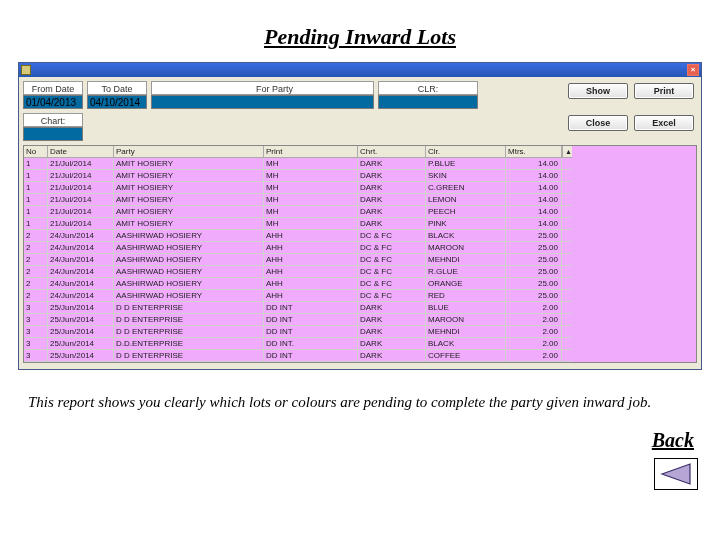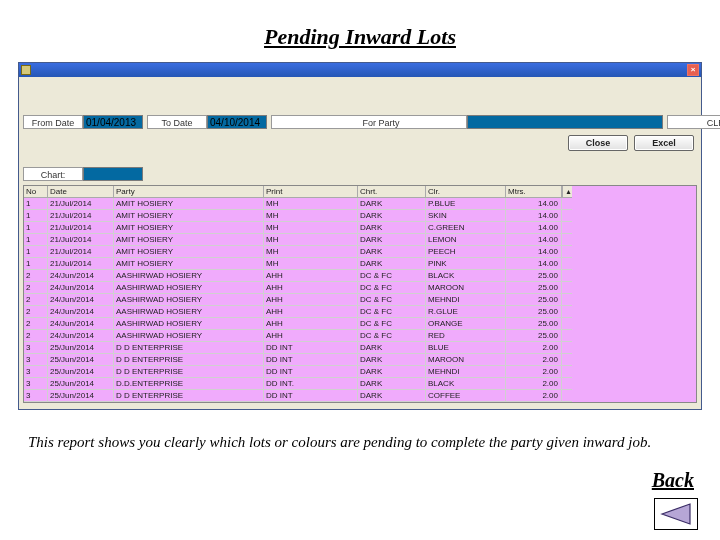--- a/index.html
+++ b/index.html
@@ -50,43 +50,42 @@
     line-height: 10px;
     text-align: center;
     font-weight: bold;
   }
   .filter-area {
     padding: 4px 4px 2px 4px;
   }
   .filter-row { display: flex; align-items: flex-start; }
   .filter-col {
     display: flex;
-    flex-direction: row;
+    flex-direction: column;
     margin-right: 4px;
-    margin-top: 34px;
   }
   .f-label {
     background: #fff;
     border: 1px solid #9a9a9a;
     text-align: center;
     font-size: 9px;
     color: #333;
     height: 14px;
     line-height: 14px;
     width: 60px;
   }
   .f-input {
     border: 1px solid #7a7a7a;
     background: #0369a1;
     height: 14px;
     font-size: 10px;
     padding: 0 2px;
     width: 60px;
   }
-  .wide { width: 196px; padding-left: 24px; }
+  .wide { width: 223px; padding-left: 24px; }
   .med { width: 100px; }
   .btn {
     width: 60px;
     height: 16px;
     border: 1px solid #666;
     border-radius: 2px;
     background: linear-gradient(#fefefe,#e2e2e2);
     font-size: 9px;
     font-weight: bold;
     color: #222;

